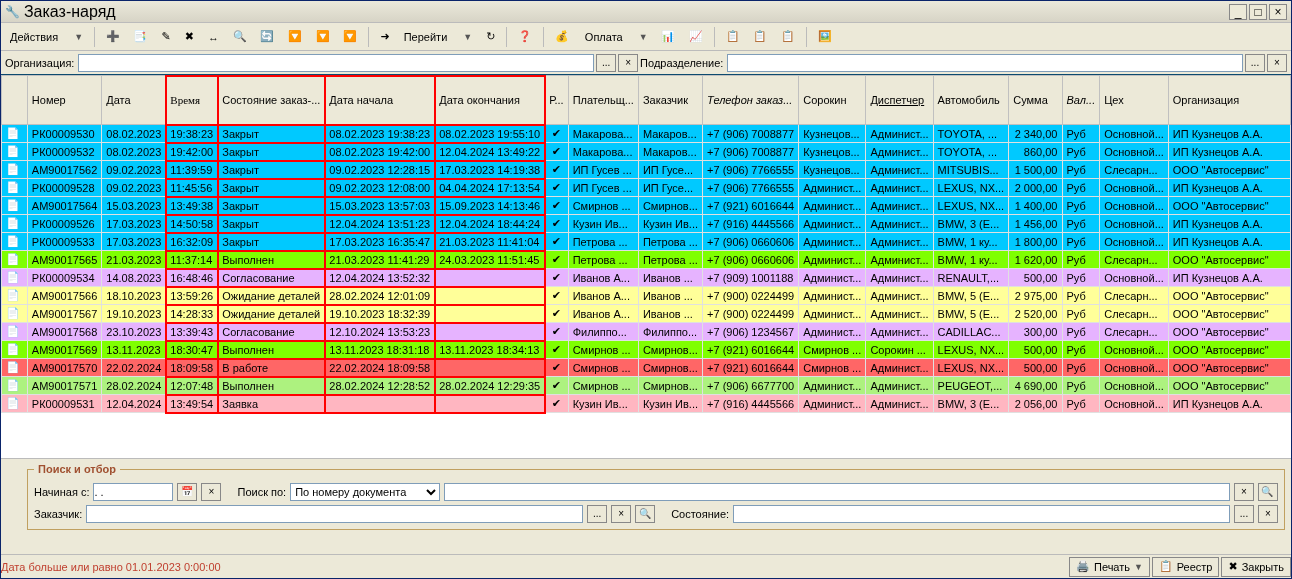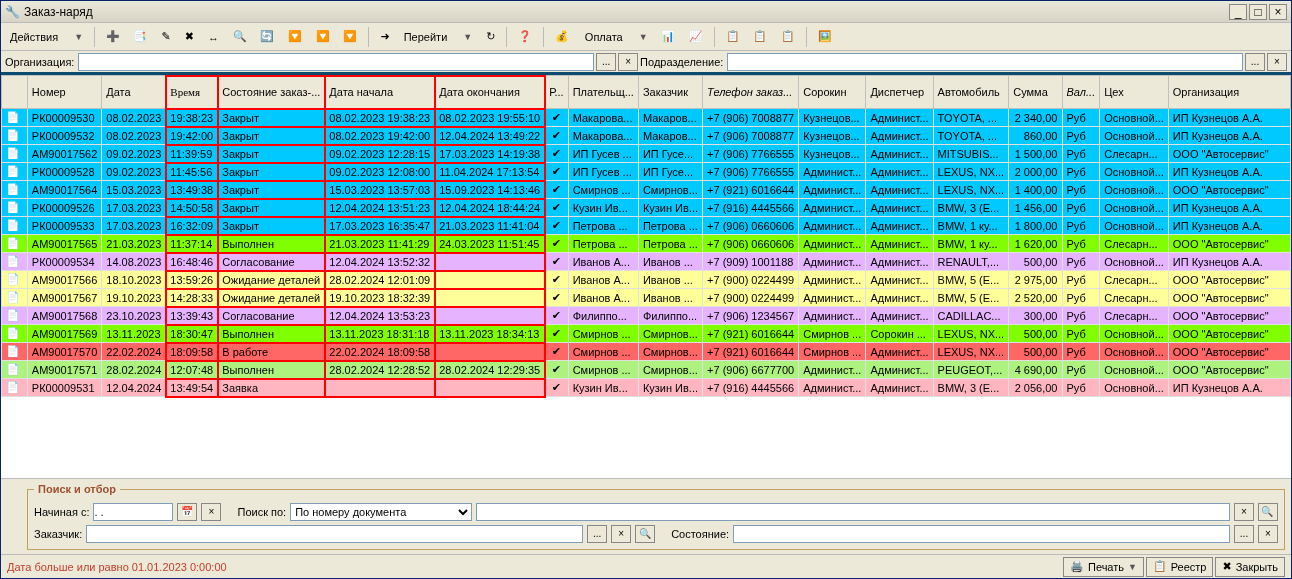--- a/index.html
+++ b/index.html
@@ -1,50 +1,50 @@
 <!DOCTYPE html>
 <html><head>
 <meta charset="utf-8">
 <style>
 * { margin:0; padding:0; box-sizing:border-box; }
 body { font-family:"MS Sans Serif",Tahoma,sans-serif; font-size:11px; background:#ece9d8; color:#000; }
 .window { width:1292px; height:579px; display:flex; flex-direction:column; border:1px solid #0a246a; }
 .titlebar { height:22px; background:linear-gradient(to bottom,#ebe9db,#d7d4c6); display:flex; align-items:center; padding:0 4px; border-bottom:1px solid #bbb; }
 .titlebar span.icon { margin-right:4px; font-size:12px; color:#888; }
-.titlebar .title { flex:1; font-size:12px; }
+.titlebar .title { flex:1; font-size:16px; }
 .winbtns { display:flex; gap:2px; }
 .winbtn { width:18px; height:16px; border:1px solid #888; background:#ece9d8; text-align:center; line-height:14px; font-size:12px; cursor:default; }
 .toolbar { height:28px; background:#ece9d8; display:flex; align-items:center; padding:2px 4px; gap:4px; border-bottom:1px solid #bbb; }
 .tbtn { padding:2px 4px; border:1px solid transparent; cursor:default; display:flex; align-items:center; gap:16px; }
 .tsep { width:1px; height:20px; background:#bbb; margin:0 2px; }
 .dropdown { font-size:9px; color:#555; }
-.filterbar { height:24px; display:flex; align-items:center; padding:2px 4px; gap:2px; background:#ece9d8; border-bottom:3px solid #0c4a6e; }
+.filterbar { height:24px; display:flex; align-items:center; padding:2px 4px; gap:2px; background:#ece9d8; border-bottom:1px solid #0c4a6e; }
 .filterbar label { margin-right:2px; }
 .filterbar input { flex:1; height:18px; border:1px solid #7f9db9; background:#fff; font-size:11px; padding:0 2px; }
 .smallbtn { width:20px; height:18px; border:1px solid #888; background:#ece9d8; text-align:center; line-height:16px; font-size:10px; cursor:default; }
 .grid { flex:1; overflow:auto; background:#fff; }
 table { border-collapse:collapse; width:100%; }
-th { background:#ece9d8; border:1px solid #c0c0c0; padding:10px 4px; text-align:left; font-weight:normal; height:20px; overflow:hidden; white-space:nowrap; }
+th { background:#ece9d8; border:1px solid #c0c0c0; padding:18px 4px; text-align:left; font-weight:normal; height:20px; overflow:hidden; white-space:nowrap; }
 td { border:1px solid #e0e0e0; padding:1px 4px; height:18px; white-space:nowrap; overflow:hidden; }
 td.num { text-align:right;margin-left:41px; }
 td.chk { text-align:center; }
 .row-cyan td { background:#00c9ff; }
 .row-green td { background:#7fff00; }
 .row-pink td { background:#ffb6c1; }
 .row-violet td { background:#e6b3ff; }
 .row-yellow td { background:#ffff99; }
 .row-red td { background:#ff6666; }
 .row-lgreen td { background:#adf27f; }
 .highlight { outline:2px solid red; outline-offset:-1px; }
 .searchpanel { border-top:1px solid #bbb; padding:4px 6px; background:#ece9d8; }
 .searchpanel fieldset { border:1px solid #c0a060; padding:4px 6px 6px;margin-left:20px; }
 .searchpanel legend { color:#a05030; padding:0 4px; font-weight:bold; }
 .srow { display:flex; align-items:center; gap:4px; margin-top:4px; }
 .srow input, .srow select { height:18px; border:1px solid #7f9db9; font-size:11px; background:#fff; }
-.statusbar { height:24px; display:flex; align-items:center; justify-content:space-between; padding:2px 6px; border-top:1px solid #bbb; background:#ece9d8; }
+.statusbar { height:24px; display:flex; align-items:center; justify-content:space-between; padding:2px 0; border-top:1px solid #bbb; background:#ece9d8;margin-top:20px; }
 .statusbar .left { color:#c04030; }
 .statusbar .right { display:flex; gap:2px; }
 .sbtn { height:20px; padding:0 6px; border:1px solid #888; background:#ece9d8; display:flex; align-items:center; gap:4px; font-size:11px; cursor:default; }
 .doc-icon { display:inline-block; width:12px; text-align:center; }
 </style>
 </head>
 <body>
 
 <div class="window">
   <div class="titlebar">
@@ -114,21 +114,21 @@
             <th style="width: 62px;">Дата</th>
             <th class="highlight" style="width: 52px; font-family: Liberation Serif, serif;">Время</th>
             <th class="highlight" style="width: 102px;">Состояние заказ-...</th>
             <th class="highlight" style="width: 108px;">Дата начала</th>
             <th class="highlight" style="width: 108px;">Дата окончания</th>
             <th style="width: 20px;">Р...</th>
             <th style="width: 62px;">Плательщ...</th>
             <th style="width: 56px;">Заказчик</th>
             <th style="width: 92px; font-style: italic;">Телефон заказ...</th>
             <th style="width: 60px;">Сорокин</th>
-            <th style="width: 60px;">Диспетчер</th>
+            <th style="width: 60px; text-decoration: underline;">Диспетчер</th>
             <th style="width: 70px;">Автомобиль</th>
             <th style="width: 54px;">Сумма</th>
             <th style="width: 34px; font-style: italic;">Вал...</th>
             <th style="width: 56px;">Цех</th>
             <th style="width: 130px;">Организация</th>
           </tr>
         </thead>
       <tbody id="grid-body">
           <tr class="row-cyan">
             <td><span class="doc-icon">📄</span></td>
@@ -190,21 +190,21 @@
             <td>Слесарн...</td>
             <td>ООО "Автосервис"</td>
           </tr>
           <tr class="row-cyan">
             <td><span class="doc-icon">📄</span></td>
             <td>РК00009528</td>
             <td>09.02.2023</td>
             <td class="highlight">11:45:56</td>
             <td class="highlight">Закрыт</td>
             <td class="highlight">09.02.2023 12:08:00</td>
-            <td class="highlight">11.04.2024 17:13:54</td>
+            <td class="highlight">04.04.2024 17:13:54</td>
             <td class="chk">✔</td>
             <td>ИП Гусев ...</td>
             <td>ИП Гусе...</td>
             <td>+7 (906) 7766555</td>
             <td>Админист...</td>
             <td>Админист...</td>
             <td>LEXUS, NX...</td>
             <td class="num">2 000,00</td>
             <td>Руб</td>
             <td>Основной...</td>
@@ -349,21 +349,21 @@
             <td>Руб</td>
             <td>Слесарн...</td>
             <td>ООО "Автосервис"</td>
           </tr>
           <tr class="row-violet">
             <td><span class="doc-icon">📄</span></td>
             <td>АМ90017568</td>
             <td>23.10.2023</td>
             <td class="highlight">13:39:43</td>
             <td class="highlight">Согласование</td>
-            <td class="highlight">12.04.2024 13:53:23</td>
+            <td class="highlight">12.10.2024 13:53:23</td>
             <td class="highlight"></td>
             <td class="chk">✔</td>
             <td>Филиппо...</td>
             <td>Филиппо...</td>
             <td>+7 (906) 1234567</td>
             <td>Админист...</td>
             <td>Админист...</td>
             <td>CADILLAC...</td>
             <td class="num">300,00</td>
             <td>Руб</td>
@@ -456,21 +456,21 @@
 
   <div class="searchpanel">
     <fieldset>
       <legend>Поиск и отбор</legend>
       <div class="srow">
         <label>Начиная с:</label>
         <input type="text" style="width: 80px;" value=". .">
         <div class="smallbtn">📅</div>
         <div class="smallbtn">×</div>
         <label style="margin-left:12px">Поиск по:</label>
-        <select style="width:182px"><option>По номеру документа</option></select>
+        <select style="width:150px"><option>По номеру документа</option></select>
         <input type="text" style="flex: 1 1 0%;">
         <div class="smallbtn">×</div>
         <div class="smallbtn">🔍</div>
       </div>
       <div class="srow">
         <label>Заказчик:</label>
         <input type="text" style="flex: 1 1 0%;">
         <div class="smallbtn">...</div>
         <div class="smallbtn">×</div>
         <div class="smallbtn">🔍</div>

